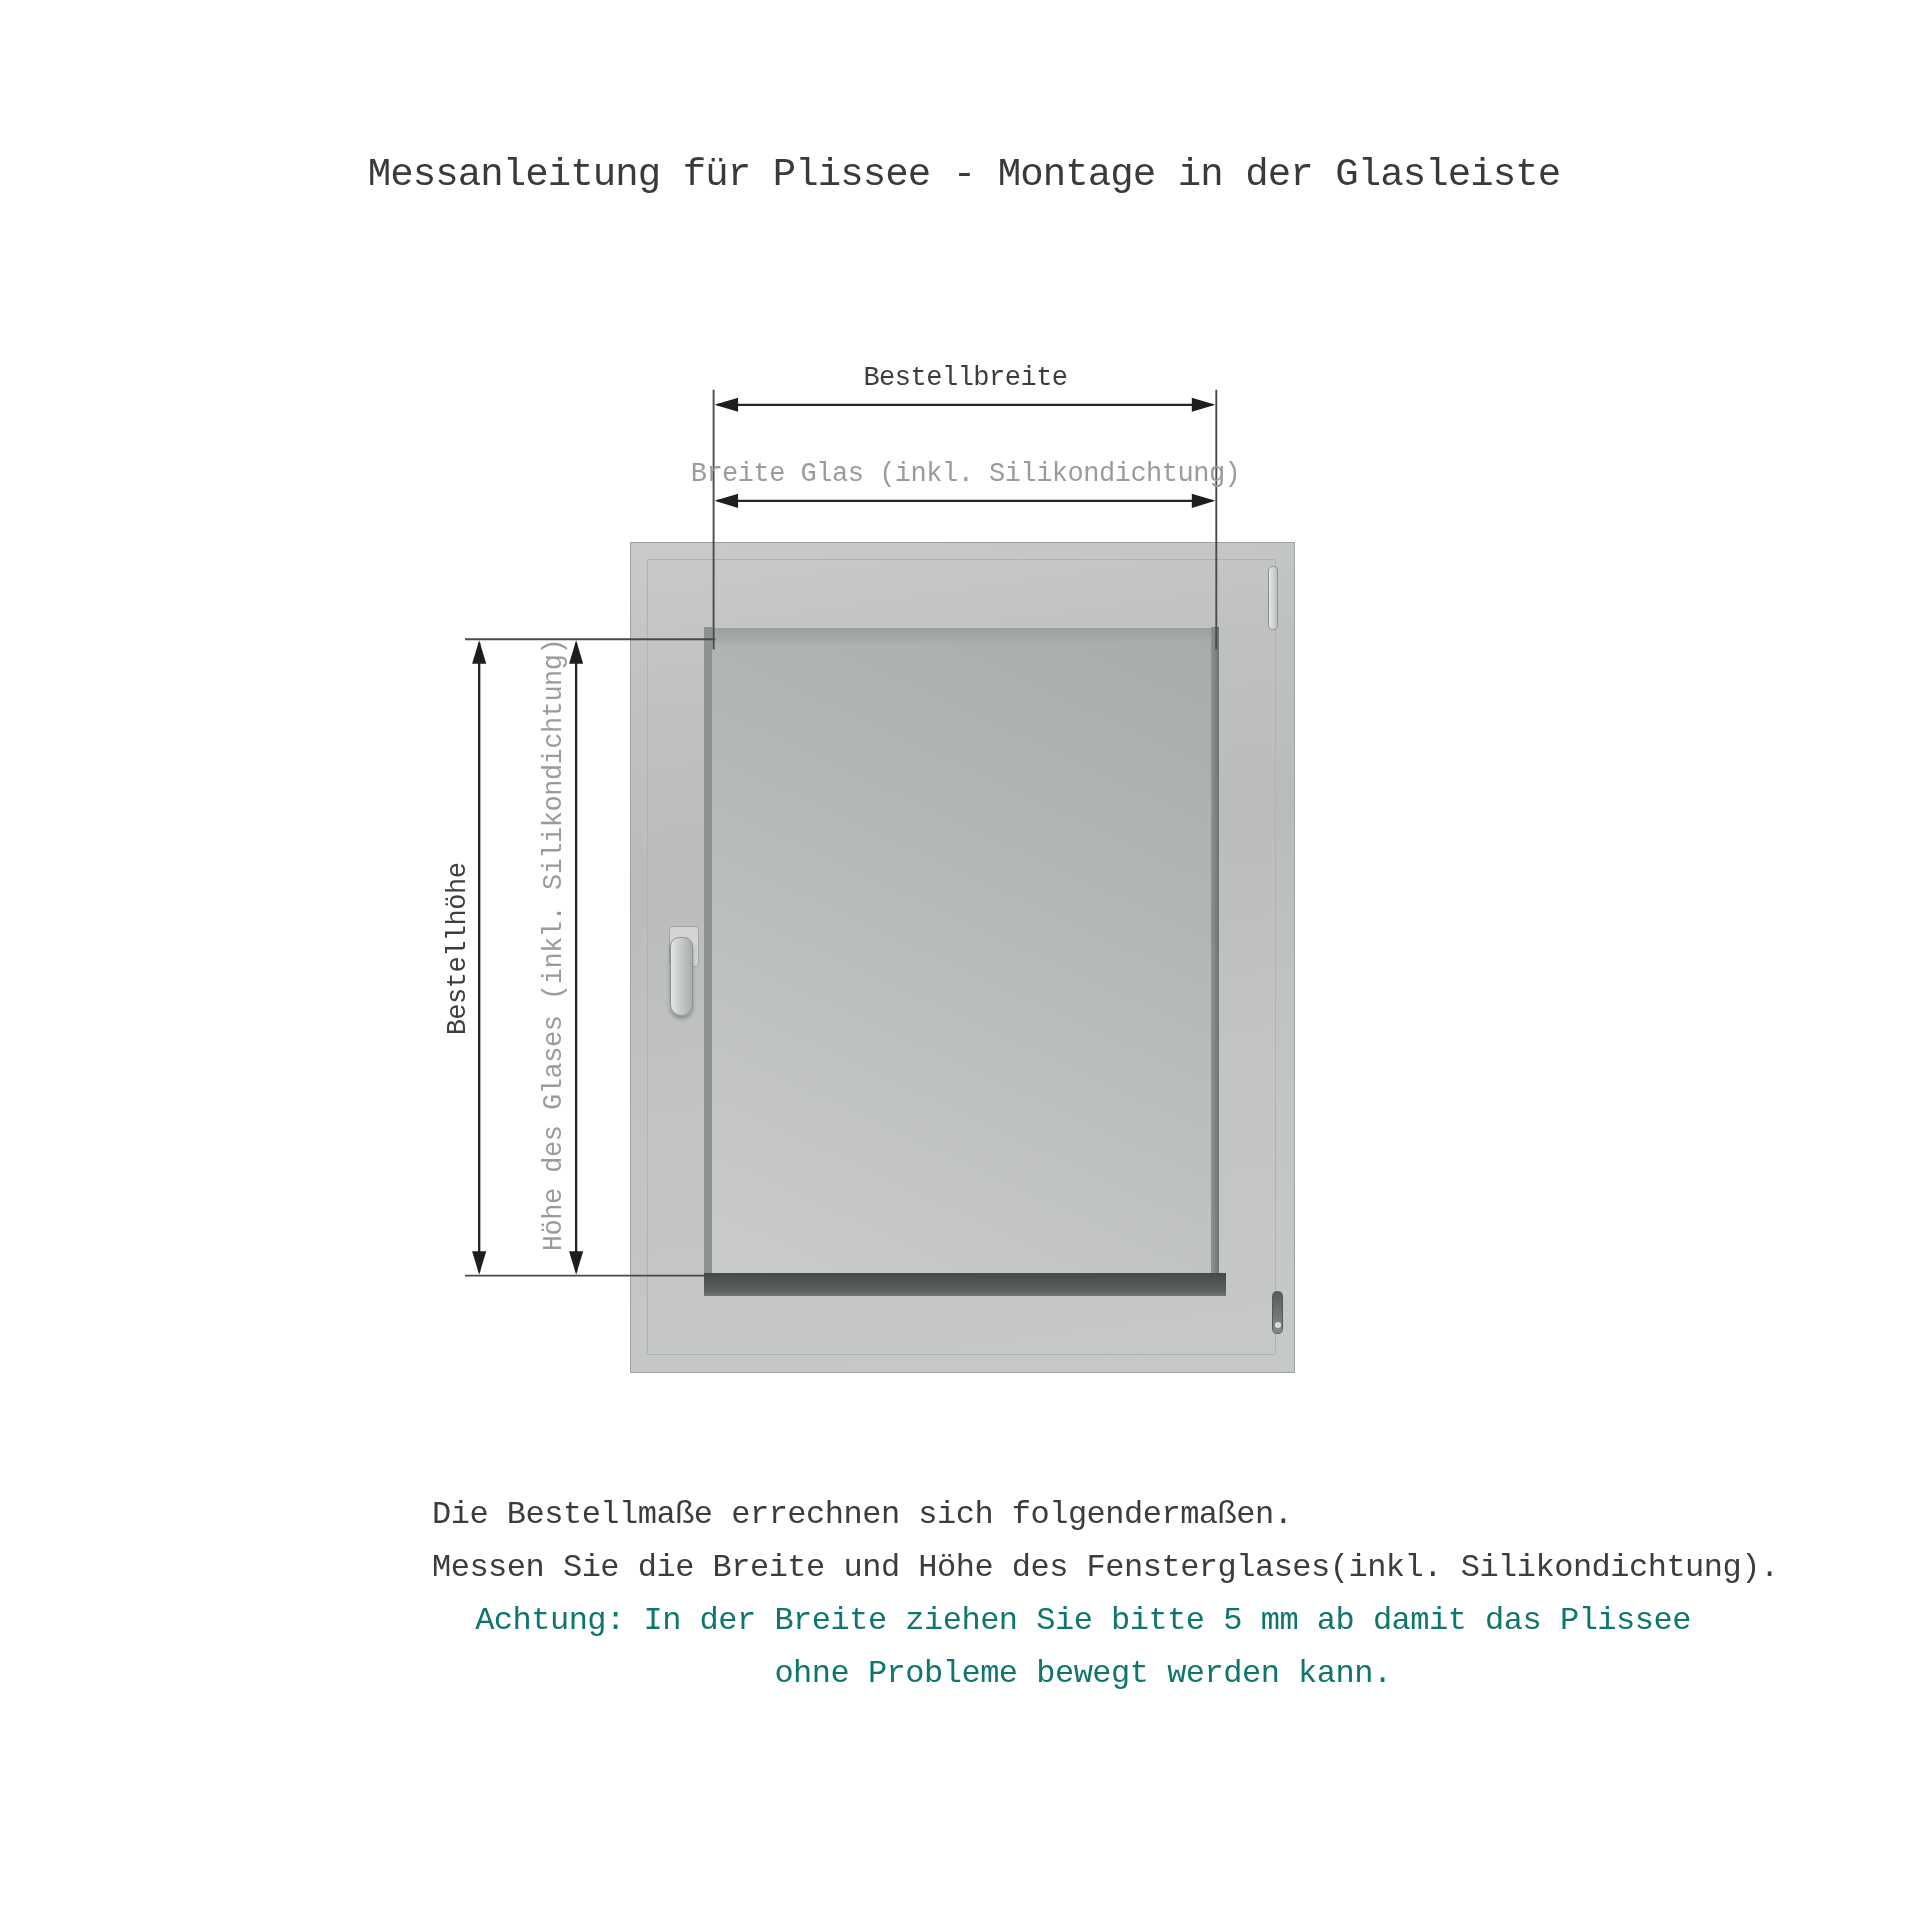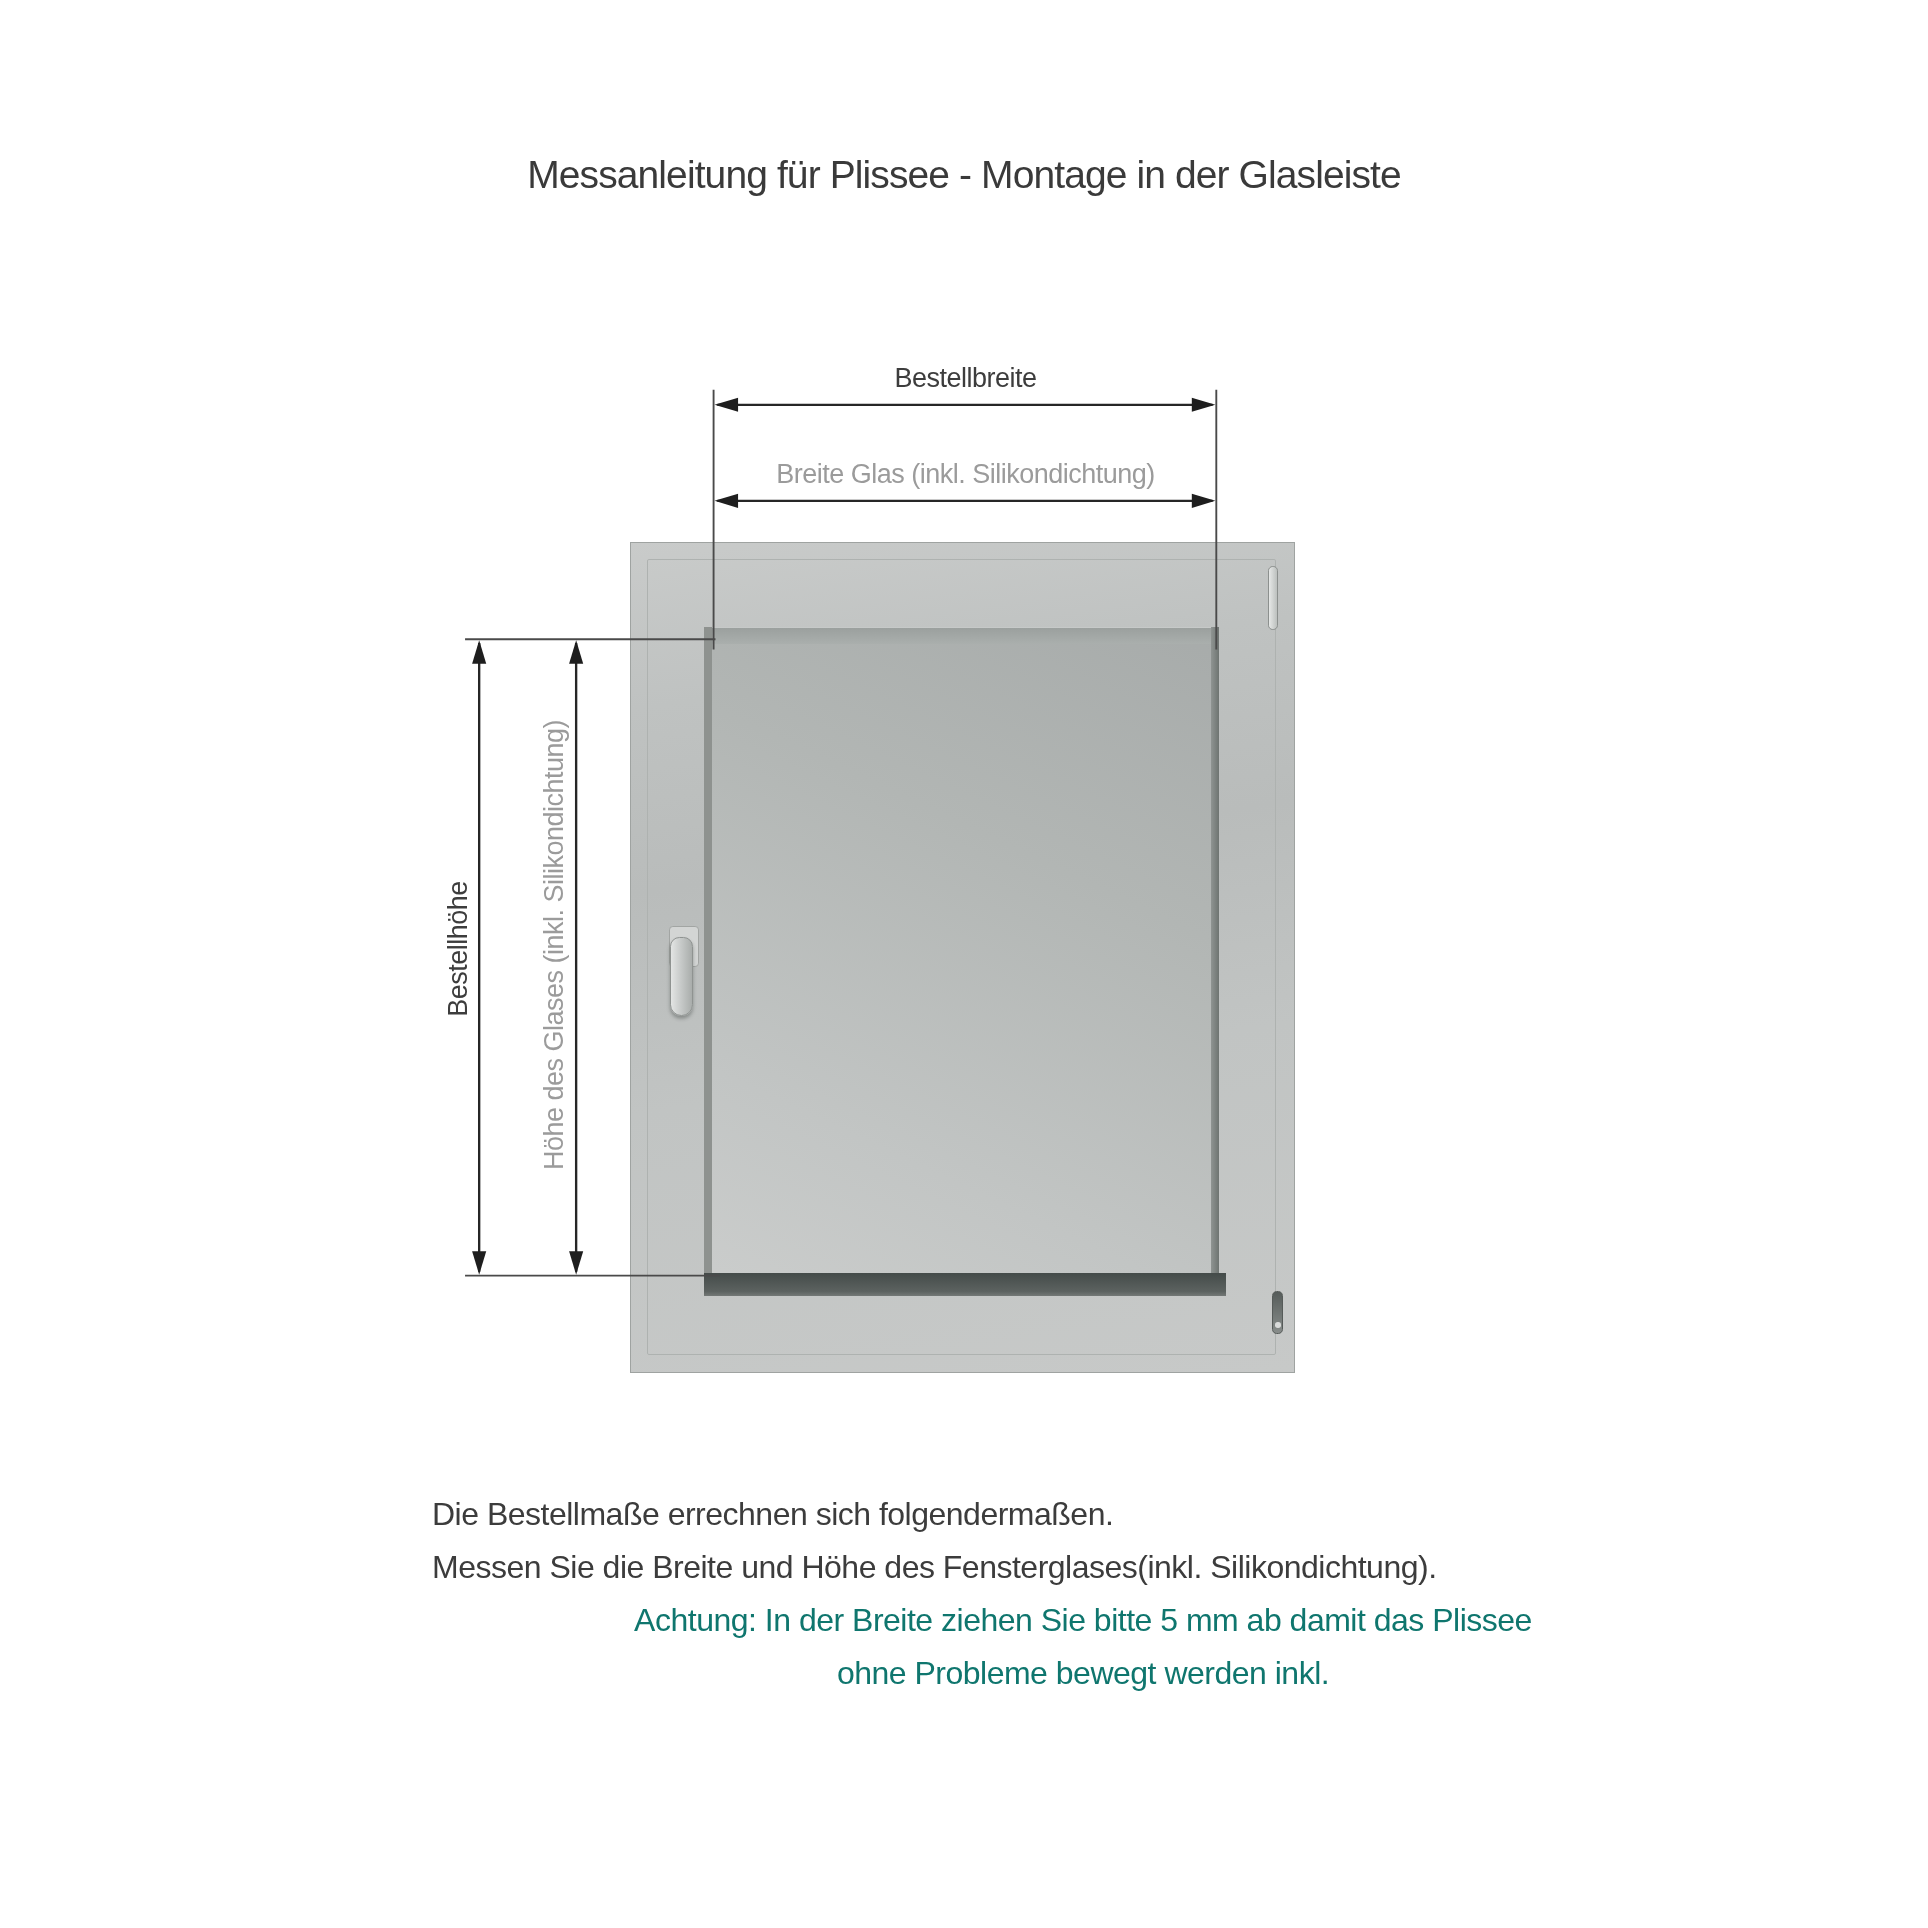--- a/index.html
+++ b/index.html
@@ -1,20 +1,20 @@
 <!DOCTYPE html>
 <html style="font-size:15px"><head>
 <meta charset="utf-8">
 <style>
   html,body{margin:0;padding:0;background:#ffffff;}
   #canvas{
     position:relative;
     width:1928px;height:1928px;
     background:#ffffff;
-    font-family:Liberation Sans, sans-serif;
+    font-family:Liberation Mono, monospace;
     color:#3c3c3c;
     overflow:hidden;
   }
   .abs{position:absolute;}
 
   
   .page-title{
     left:0;top:153px;width:1928px;
     text-align:center;
     font-size:39px;letter-spacing:-0.9px;
@@ -179,18 +179,18 @@
     <span class="dim-label dim-dark">Bestellhöhe</span>
   </div>
   <div class="abs rot-anchor anchor-hoeheglas">
     <span class="dim-label dim-gray">Höhe des Glases (inkl. Silikondichtung)</span>
   </div>
 
   <div class="abs instructions">
     <p>Die Bestellmaße errechnen sich folgendermaßen.</p>
     <p>Messen Sie die Breite und Höhe des Fensterglases(inkl. Silikondichtung).</p>
     <p class="warning">Achtung: In der Breite ziehen Sie bitte 5 mm ab damit das Plissee</p>
-    <p class="warning">ohne Probleme bewegt werden inkl.</p>
+    <p class="warning">ohne Probleme bewegt werden kann.</p>
   </div>
 
 
 </div>
 
 
 </body></html>

